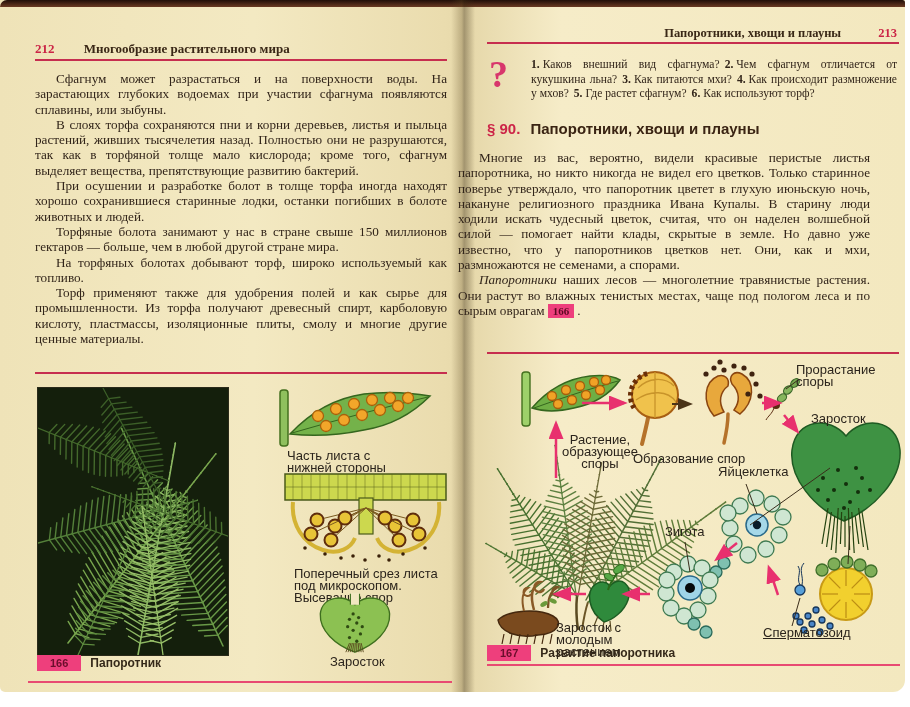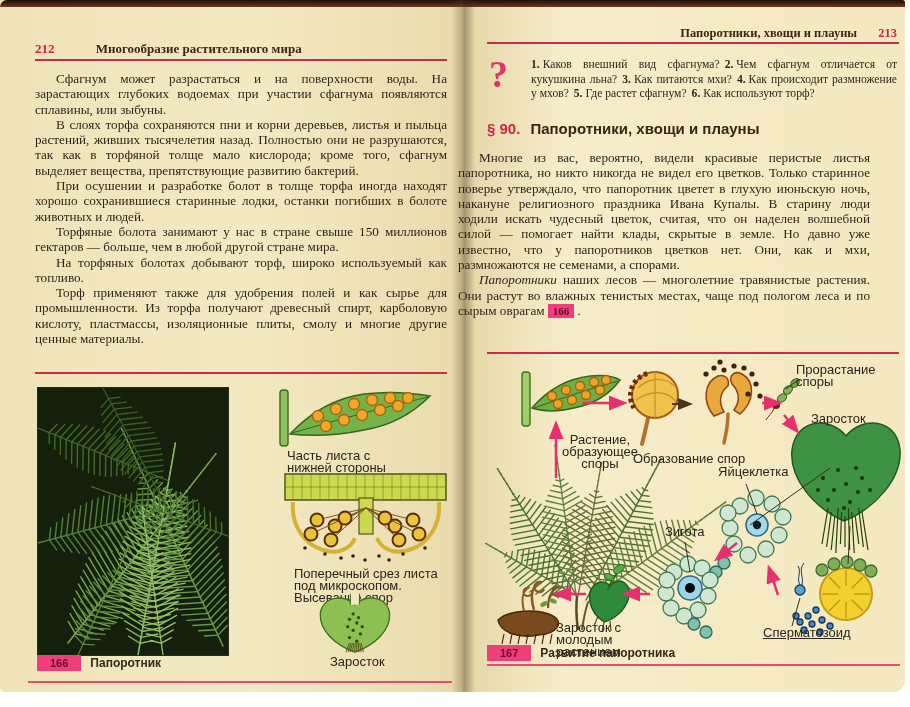--- a/index.html
+++ b/index.html
@@ -44,21 +44,21 @@
 </style>
 </head>
 <body>
 
 <div class="book">
   <div class="topedge"></div>
   <div class="gutter"></div>
 
   <div class="hdr" style="left:35px;top:41px;">
     <span class="pagenum">212</span>
-    <span style="margin-left:38px;">Многообразие растительного мира</span>
+    <span style="margin-left:26px;">Многообразие растительного мира</span>
   </div>
   <div class="rule" style="left:35px;top:59px;width:412px;"></div>
 
   <div class="textcol" style="left:35px;top:71px;width:412px;">
     <p>Сфагнум может разрастаться и на поверхности воды. На зарастающих глубоких водоемах при участии сфагнума появляются сплавины, или зыбуны.</p>
     <p>В слоях торфа сохраняются пни и корни деревьев, листья и пыльца растений, живших тысячелетия назад. Полностью они не разрушаются, так как в торфяной толще мало кислорода; кроме того, сфагнум выделяет вещества, препятствующие развитию бактерий.</p>
     <p>При осушении и разработке болот в толще торфа иногда находят хорошо сохранившиеся старинные лодки, останки погибших в болоте животных и людей.</p>
     <p>Торфяные болота занимают у нас в стране свыше 150 миллионов гектаров — больше, чем в любой другой стране мира.</p>
     <p>На торфяных болотах добывают торф, широко используемый как топливо.</p>
     <p>Торф применяют также для удобрения полей и как сырье для промышленности. Из торфа получают древесный спирт, карболовую кислоту, пластмассы, изоляционные плиты, смолу и многие другие ценные материалы.</p>
@@ -704,21 +704,21 @@
   </div>
   <div class="figlbl" style="left:330px;top:656px;">Заросток</div>
 
   <div class="abs" style="left:37px;top:653px;">
     <span class="numbox">166</span><span class="figcap" style="position:static;">Папоротник</span>
   </div>
   <div class="rule-pink" style="left:28px;top:681px;width:424px;"></div>
 
   <div class="hdr" style="left:485px;top:26px;width:412px;text-align:right;font-size:12.5px;">
     <span>Папоротники, хвощи и плауны</span>
-    <span class="pagenum" style="margin-left:18px;">213</span>
+    <span class="pagenum" style="margin-left:34px;">213</span>
   </div>
   <div class="rule" style="left:487px;top:42px;width:412px;"></div>
 
   <div class="qmark" style="left:489px;top:52px;">?</div>
   <div class="qblock" style="left:531px;top:58px;width:366px;">
     <p style="margin:0;">
       <span class="qnum">1.</span><span class="qtext">Каков внешний вид сфагнума?</span><span class="qnum">2.</span><span class="qtext">Чем сфагнум отличается от кукушкина льна?</span><span class="qnum">3.</span><span class="qtext">Как питаются мхи?</span><span class="qnum">4.</span><span class="qtext">Как происходит размножение у мхов?</span><span class="qnum">5.</span><span class="qtext">Где растет сфагнум?</span><span class="qnum">6.</span><span class="qtext">Как используют торф?</span>
     </p>
   </div>
 

